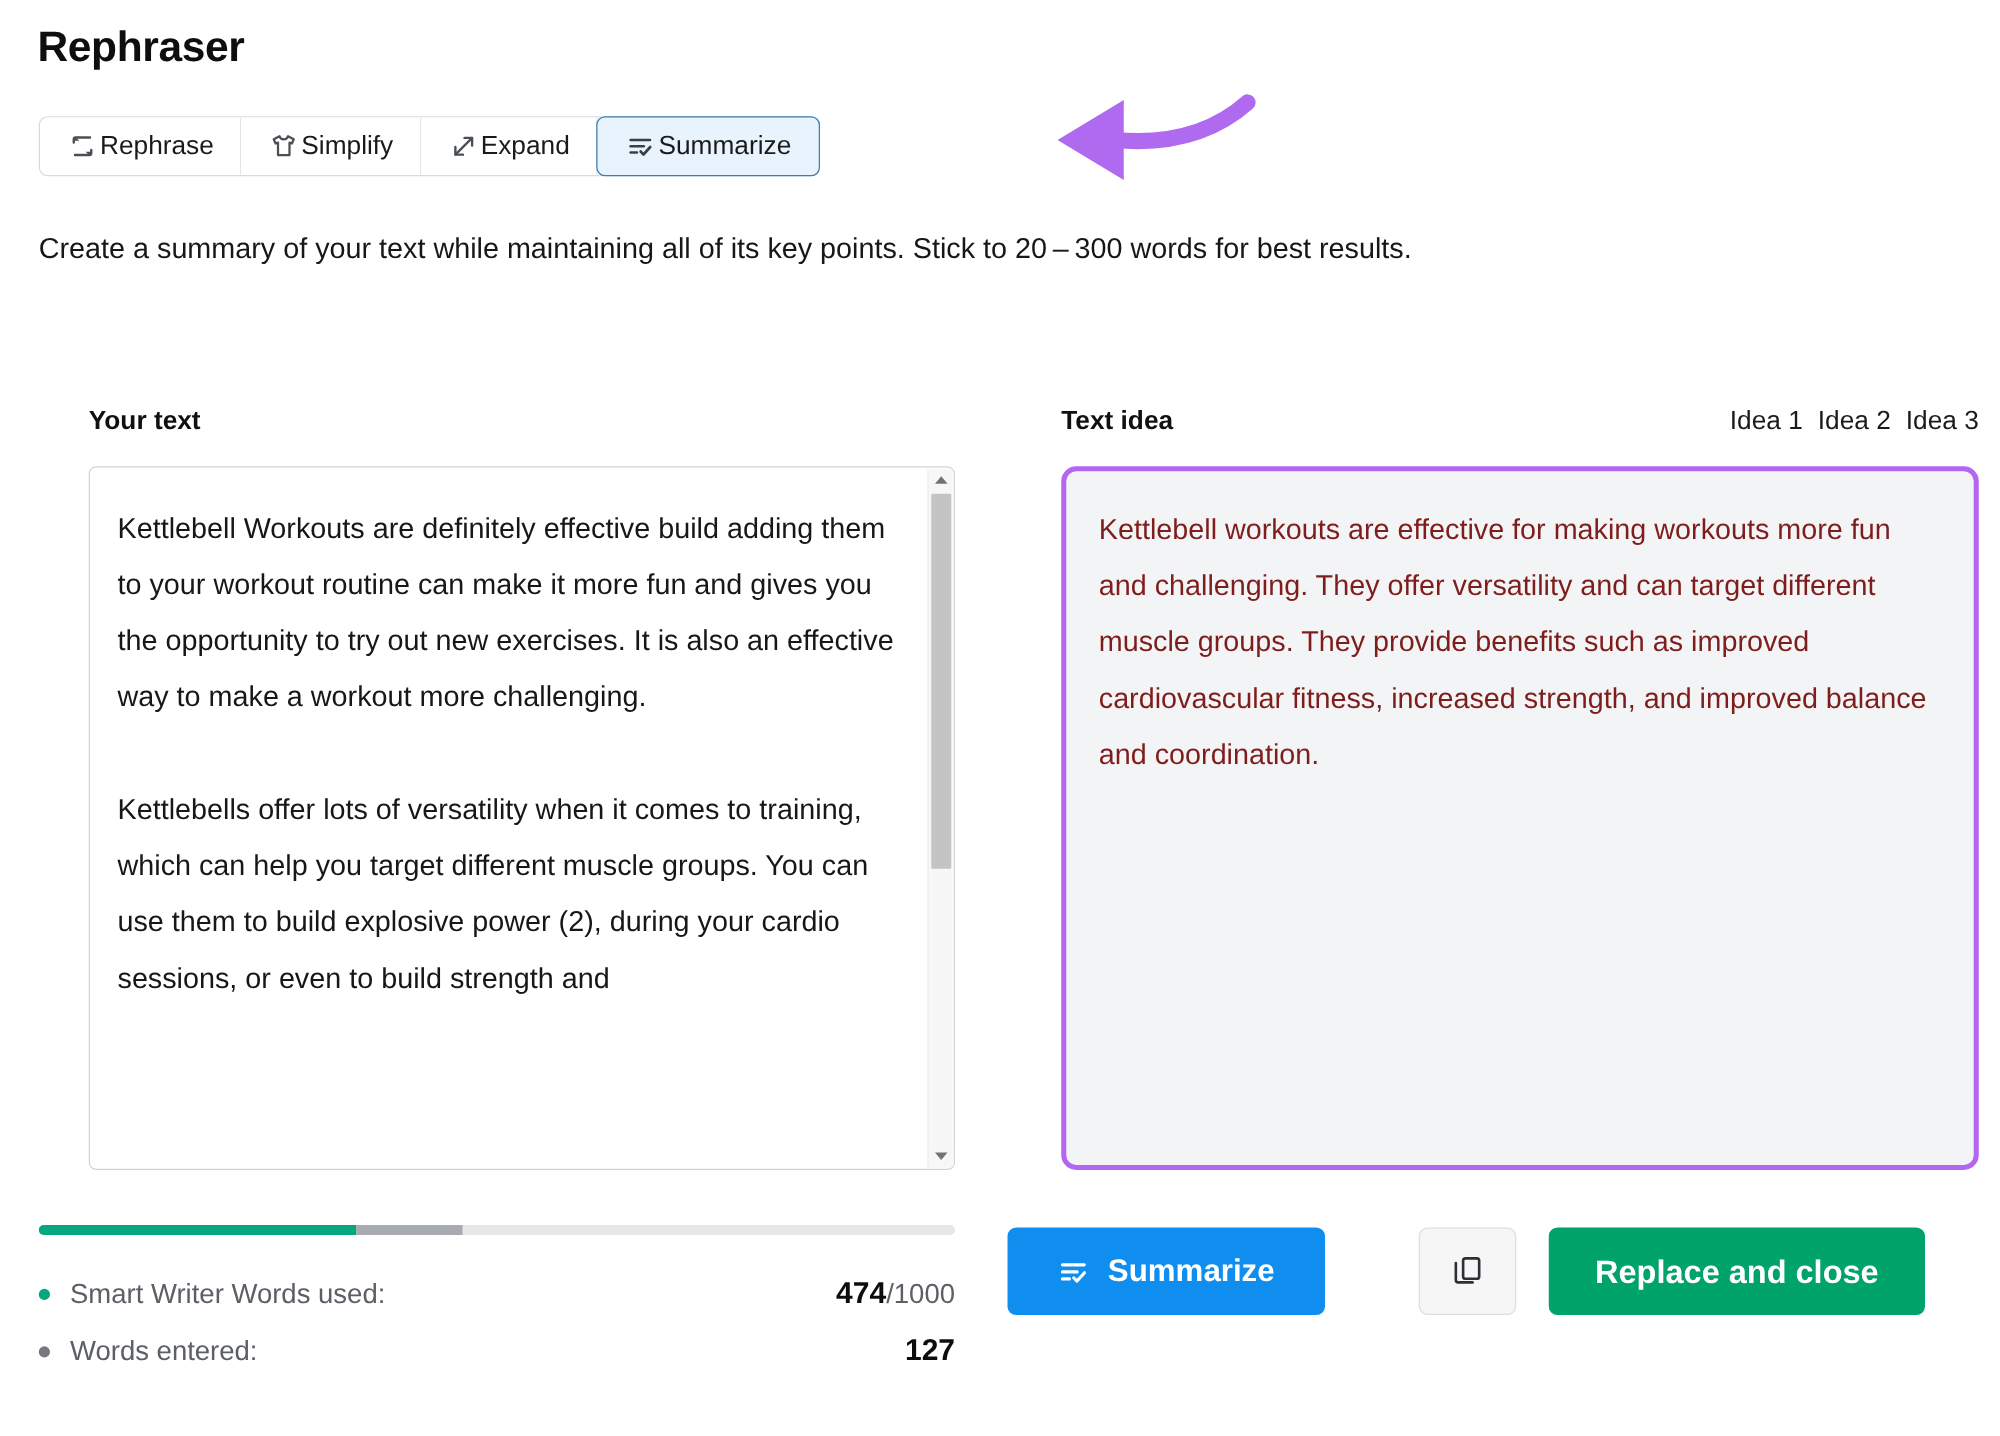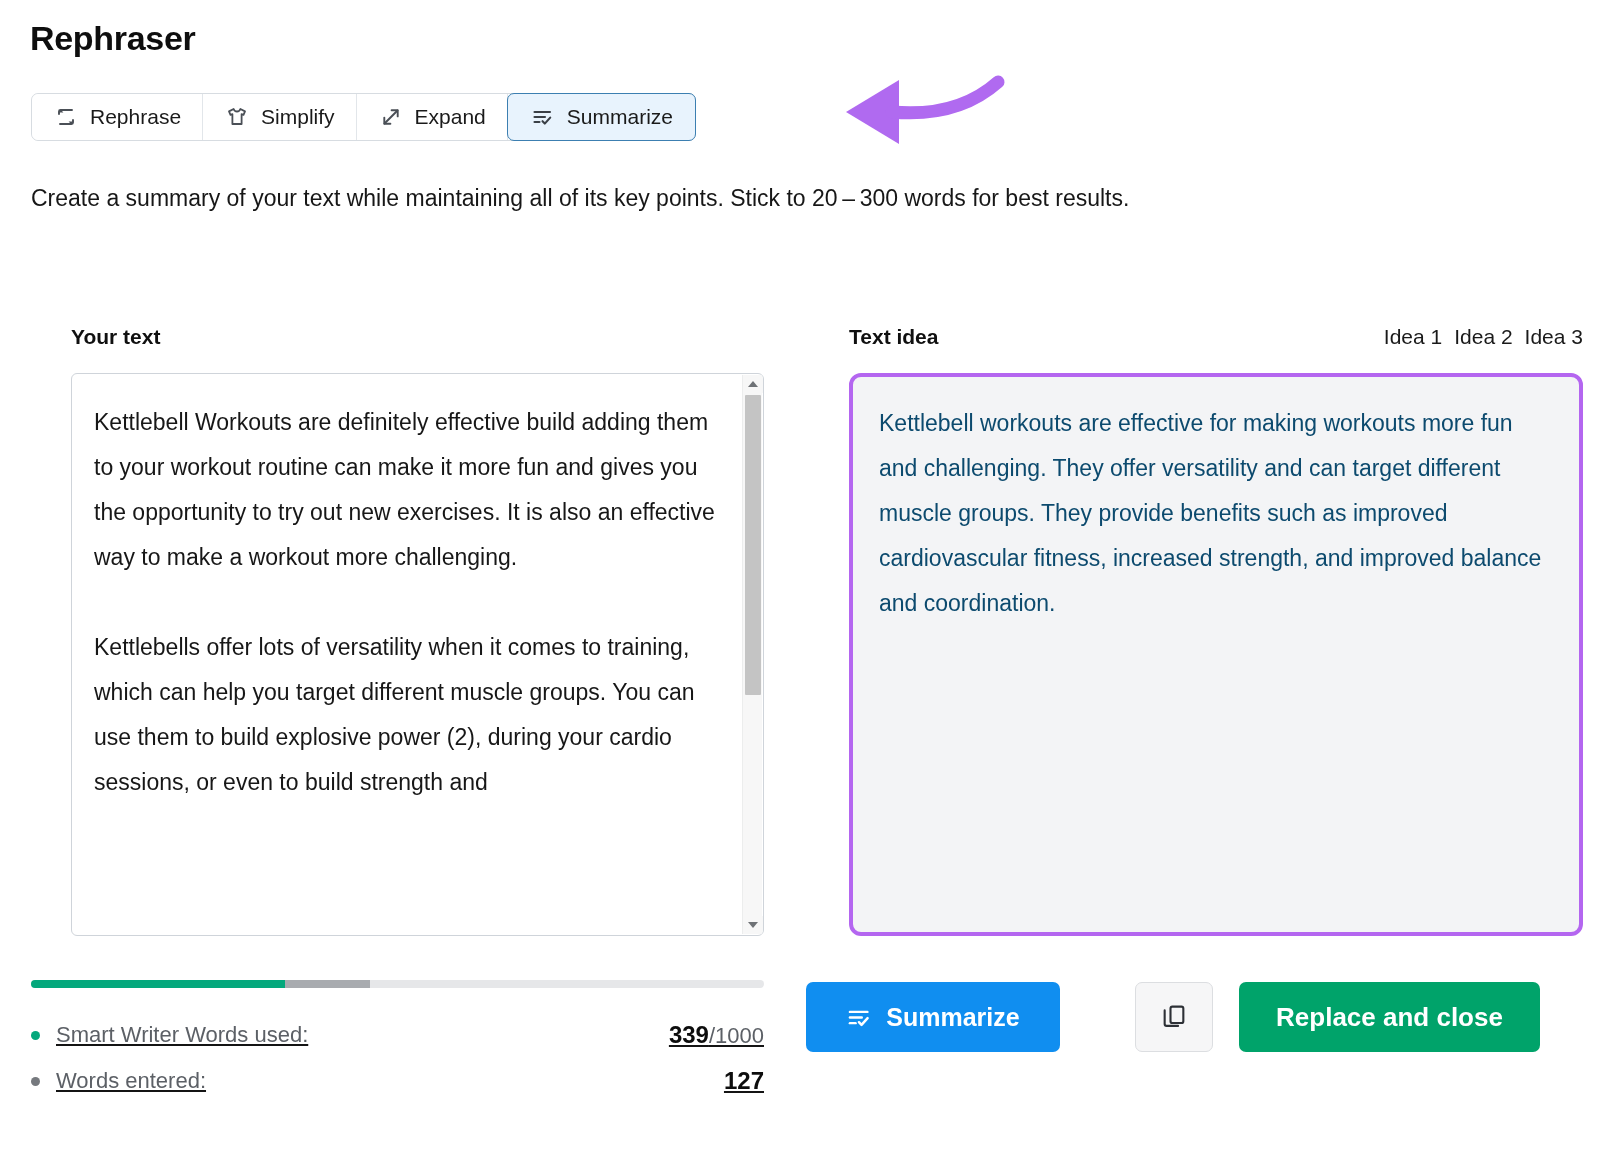--- a/index.html
+++ b/index.html
@@ -46,21 +46,21 @@
     align-items: stretch;
     height: 48px;
     border: 1px solid #d7dce1;
     border-radius: 7px;
     background: #ffffff;
     overflow: visible;
   }
   .tab {
     display: flex;
     align-items: center;
-    gap: 11px;
+    gap: 1px;
     padding: 0 21px;
     font-size: 21px;
     color: #1a1a1a;
     background: #ffffff;
     border-right: 1px solid #e2e6ea;
     cursor: pointer;
     position: relative;
     white-space: nowrap;
     text-align: right;
   }
@@ -212,21 +212,21 @@
     height: 563px;
     border: 4px solid #b466f0;
     border-radius: 12px;
     background: #f3f4f6;
     overflow: hidden;
   }
   .ideabox .content {
     padding: 24px 24px 0 26px;
     font-size: 23px;
     line-height: 45px;
-    color: #0c4a6e;
+    color: #7f1d1d;
   }
   .ideabox p { margin: 0; }
 
   
   .progress-wrap {
     position: absolute;
     left: 31px;
     top: 980px;
     width: 733px;
   }
@@ -240,21 +240,20 @@
   .progress-seg {
     position: absolute;
     top: 0;
     height: 8px;
   }
   .seg-green { left: 0; width: 34.6%; background: #04a87c; }
   .seg-gray { left: 34.6%; width: 11.6%; background: #a8abaf; }
 
   .stats {
     margin-top: 24px;
-    text-decoration: underline;
   }
   .stat-row {
     display: flex;
     align-items: center;
     height: 46px;
     font-size: 22px;
     color: #5c6066;
   }
   .stat-bullet {
     width: 9px;
@@ -433,21 +432,21 @@
     <div class="progress-track">
       <div class="progress-seg seg-green"></div>
       <div class="progress-seg seg-gray"></div>
     </div>
 
     <div class="stats">
       <div class="stat-row">
         <span class="stat-bullet green"></span>
         <span class="stat-label">Smart Writer Words used:</span>
         <span class="stat-value">
-          <b>339</b><span>/1000</span>
+          <b>474</b><span>/1000</span>
         </span>
       </div>
       <div class="stat-row">
         <span class="stat-bullet gray"></span>
         <span class="stat-label">Words entered:</span>
         <span class="stat-value">
           <b>127</b><span></span>
         </span>
       </div>
     </div>

